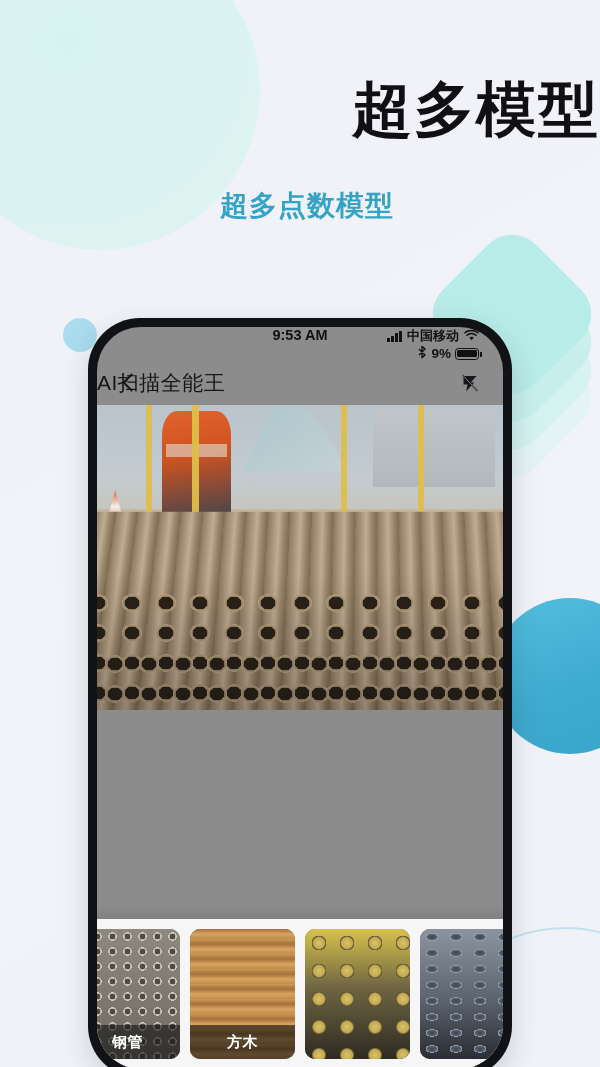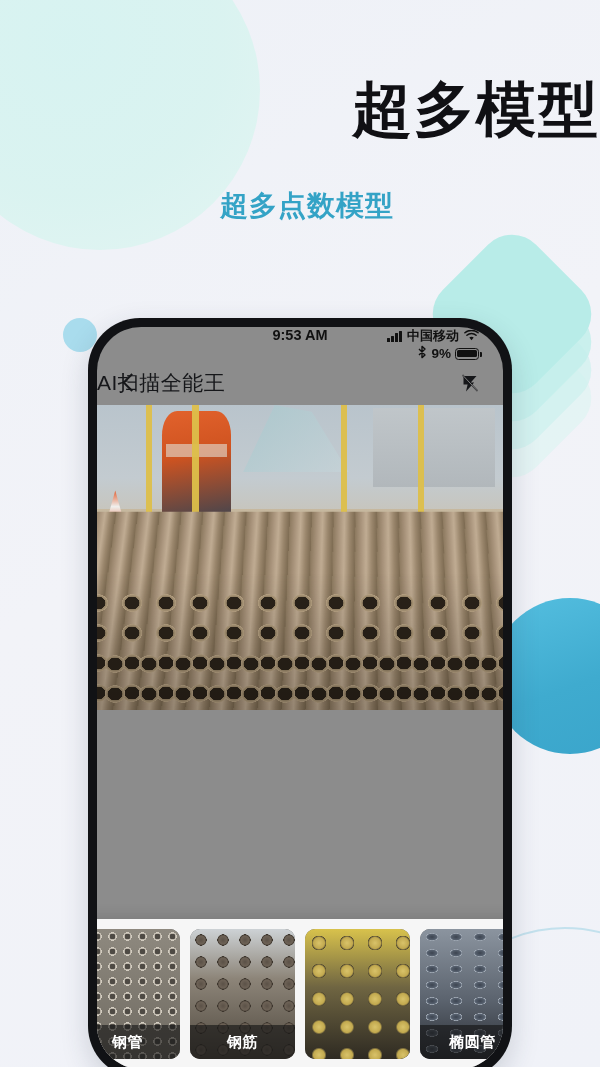--- a/index.html
+++ b/index.html
@@ -362,33 +362,32 @@
       </div>
 
       <div class="sheet">
         <div class="grid">
 
           <div class="card">
             <div class="art art-pipe"></div>
             <div class="label">钢管</div>
           </div>
 
+
           <div class="card">
-            <div class="art art-rebar"></div>
-            <div class="label">钢筋</div>
+            <div class="art art-timber"></div>
+            <div class="label">方木</div>
           </div>
-
 
           <div class="card">
             <div class="art art-log"></div>
           </div>
 
           <div class="card">
             <div class="art art-oval"></div>
-            <div class="label">椭圆管</div>
           </div>
 
 
         </div>
       </div>
 
     </div>
   </div>
 
 </div>

